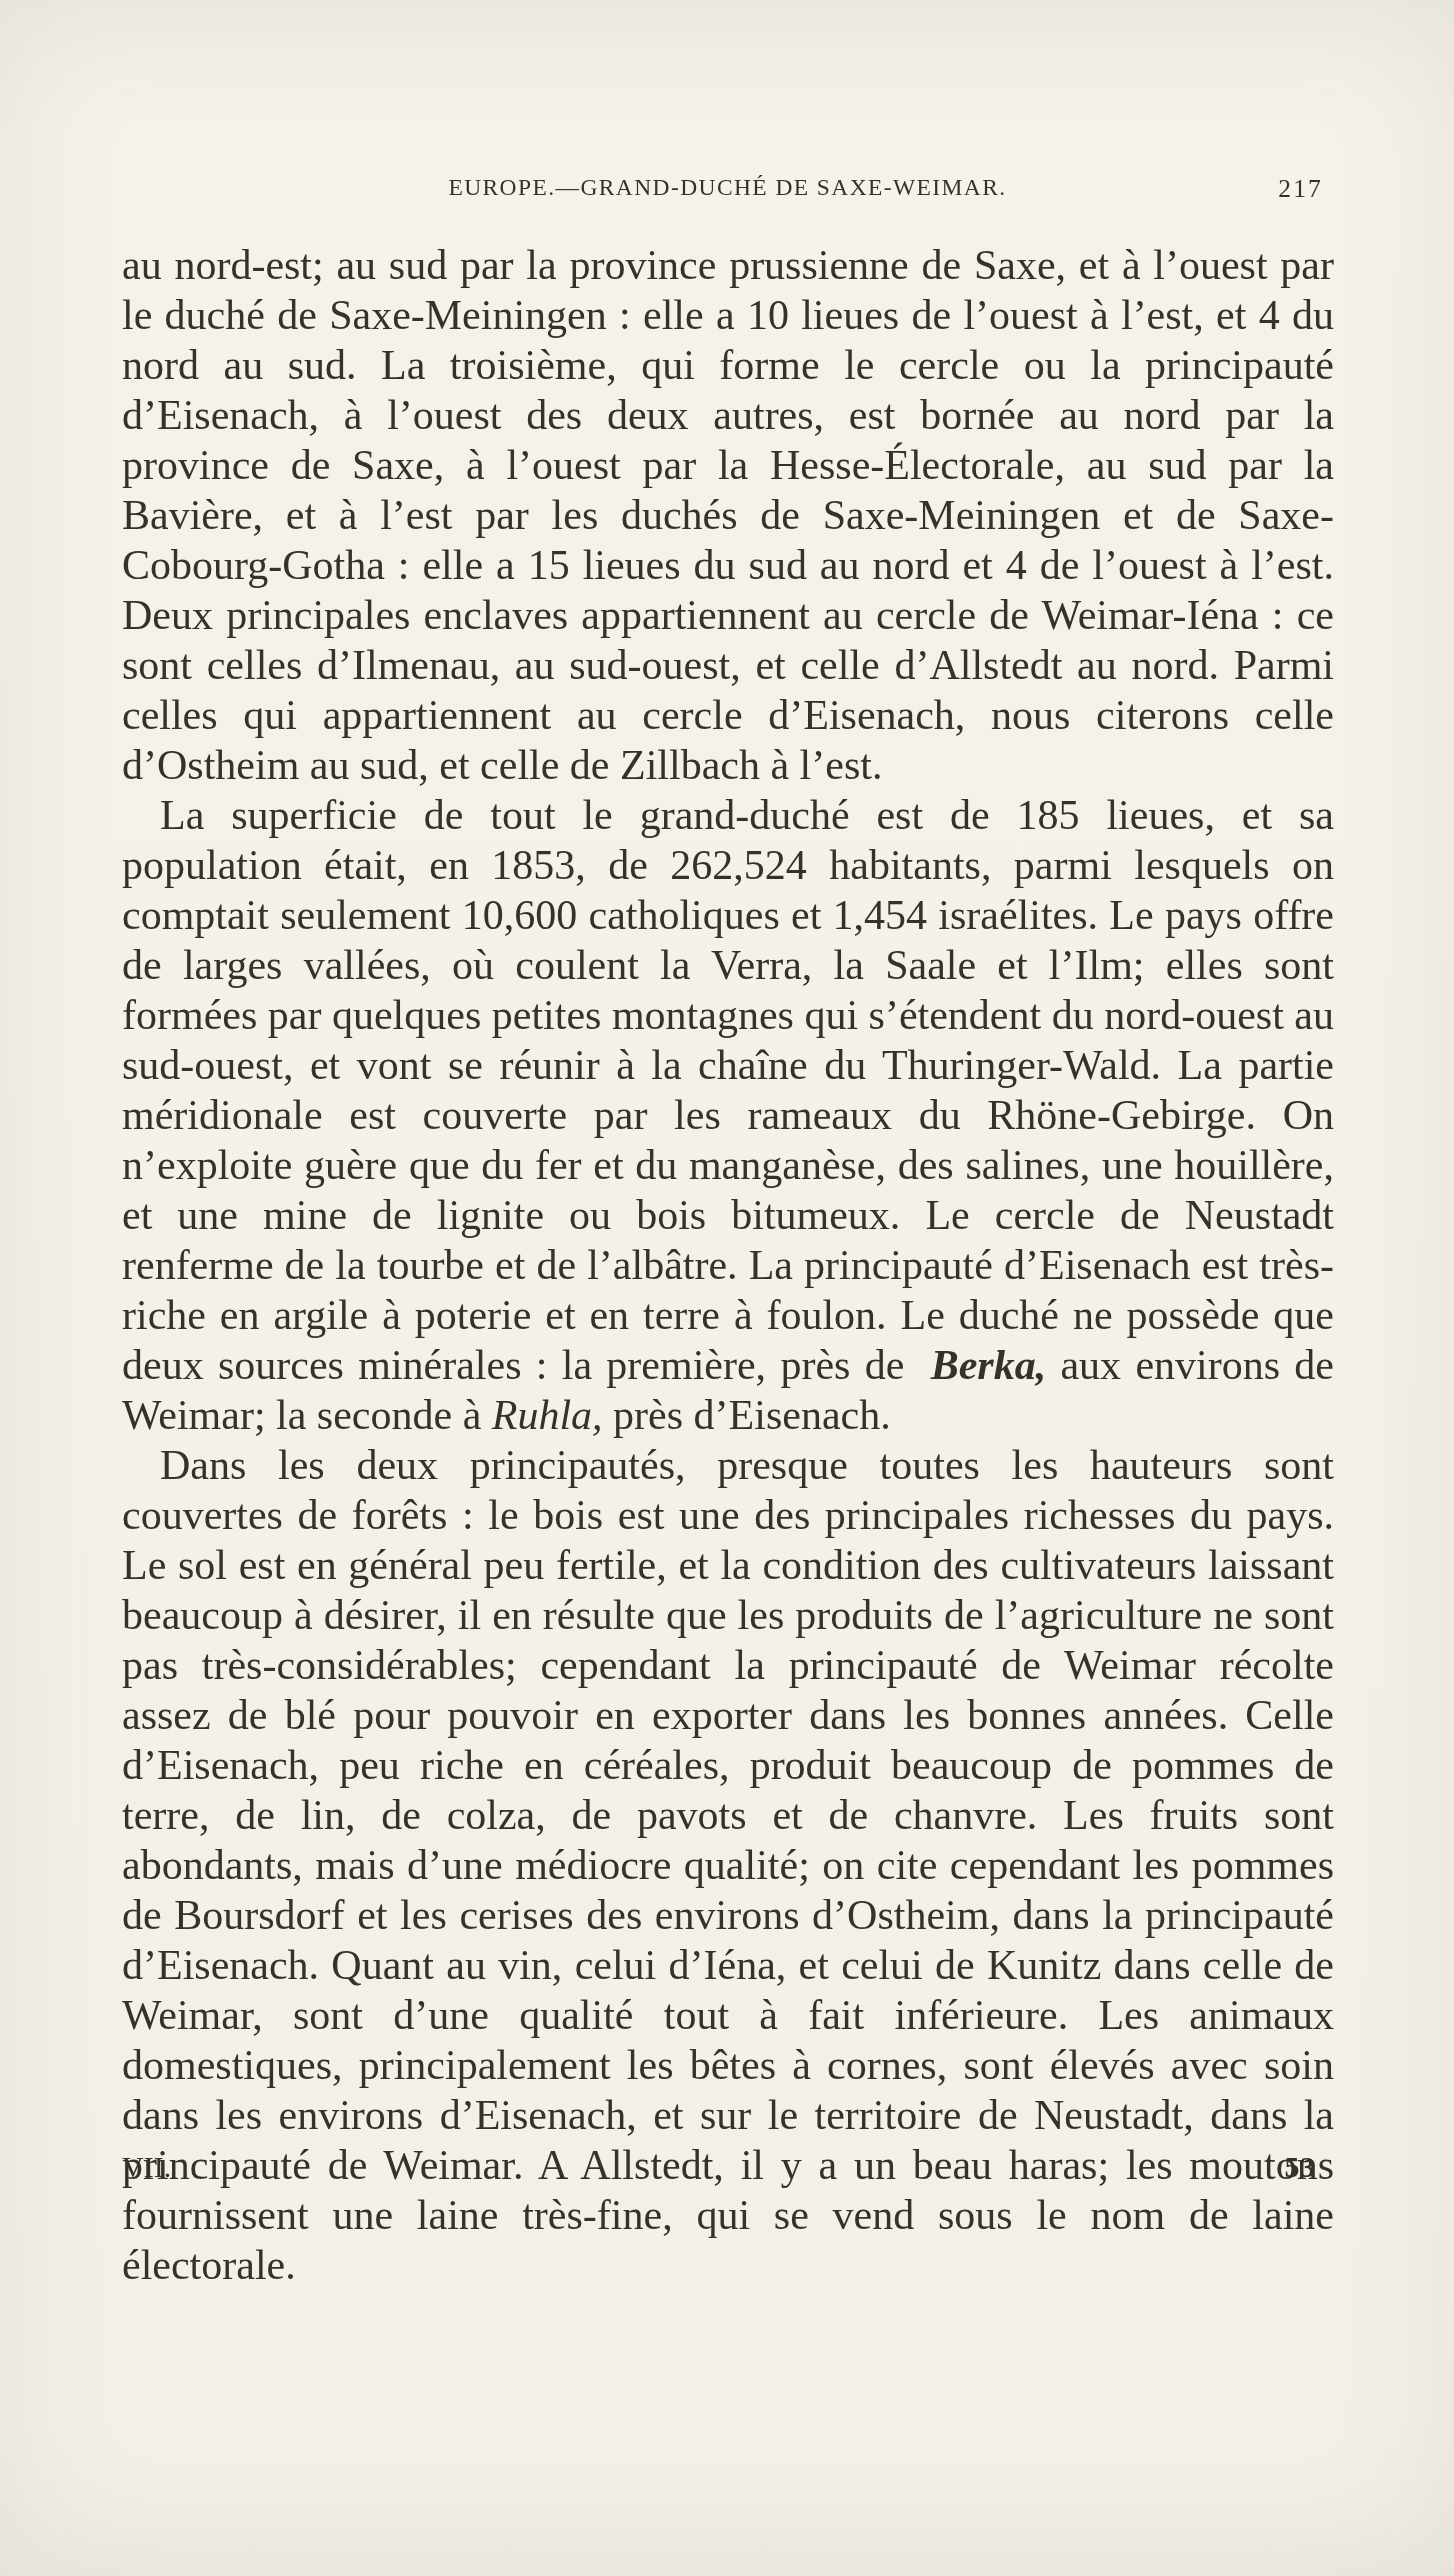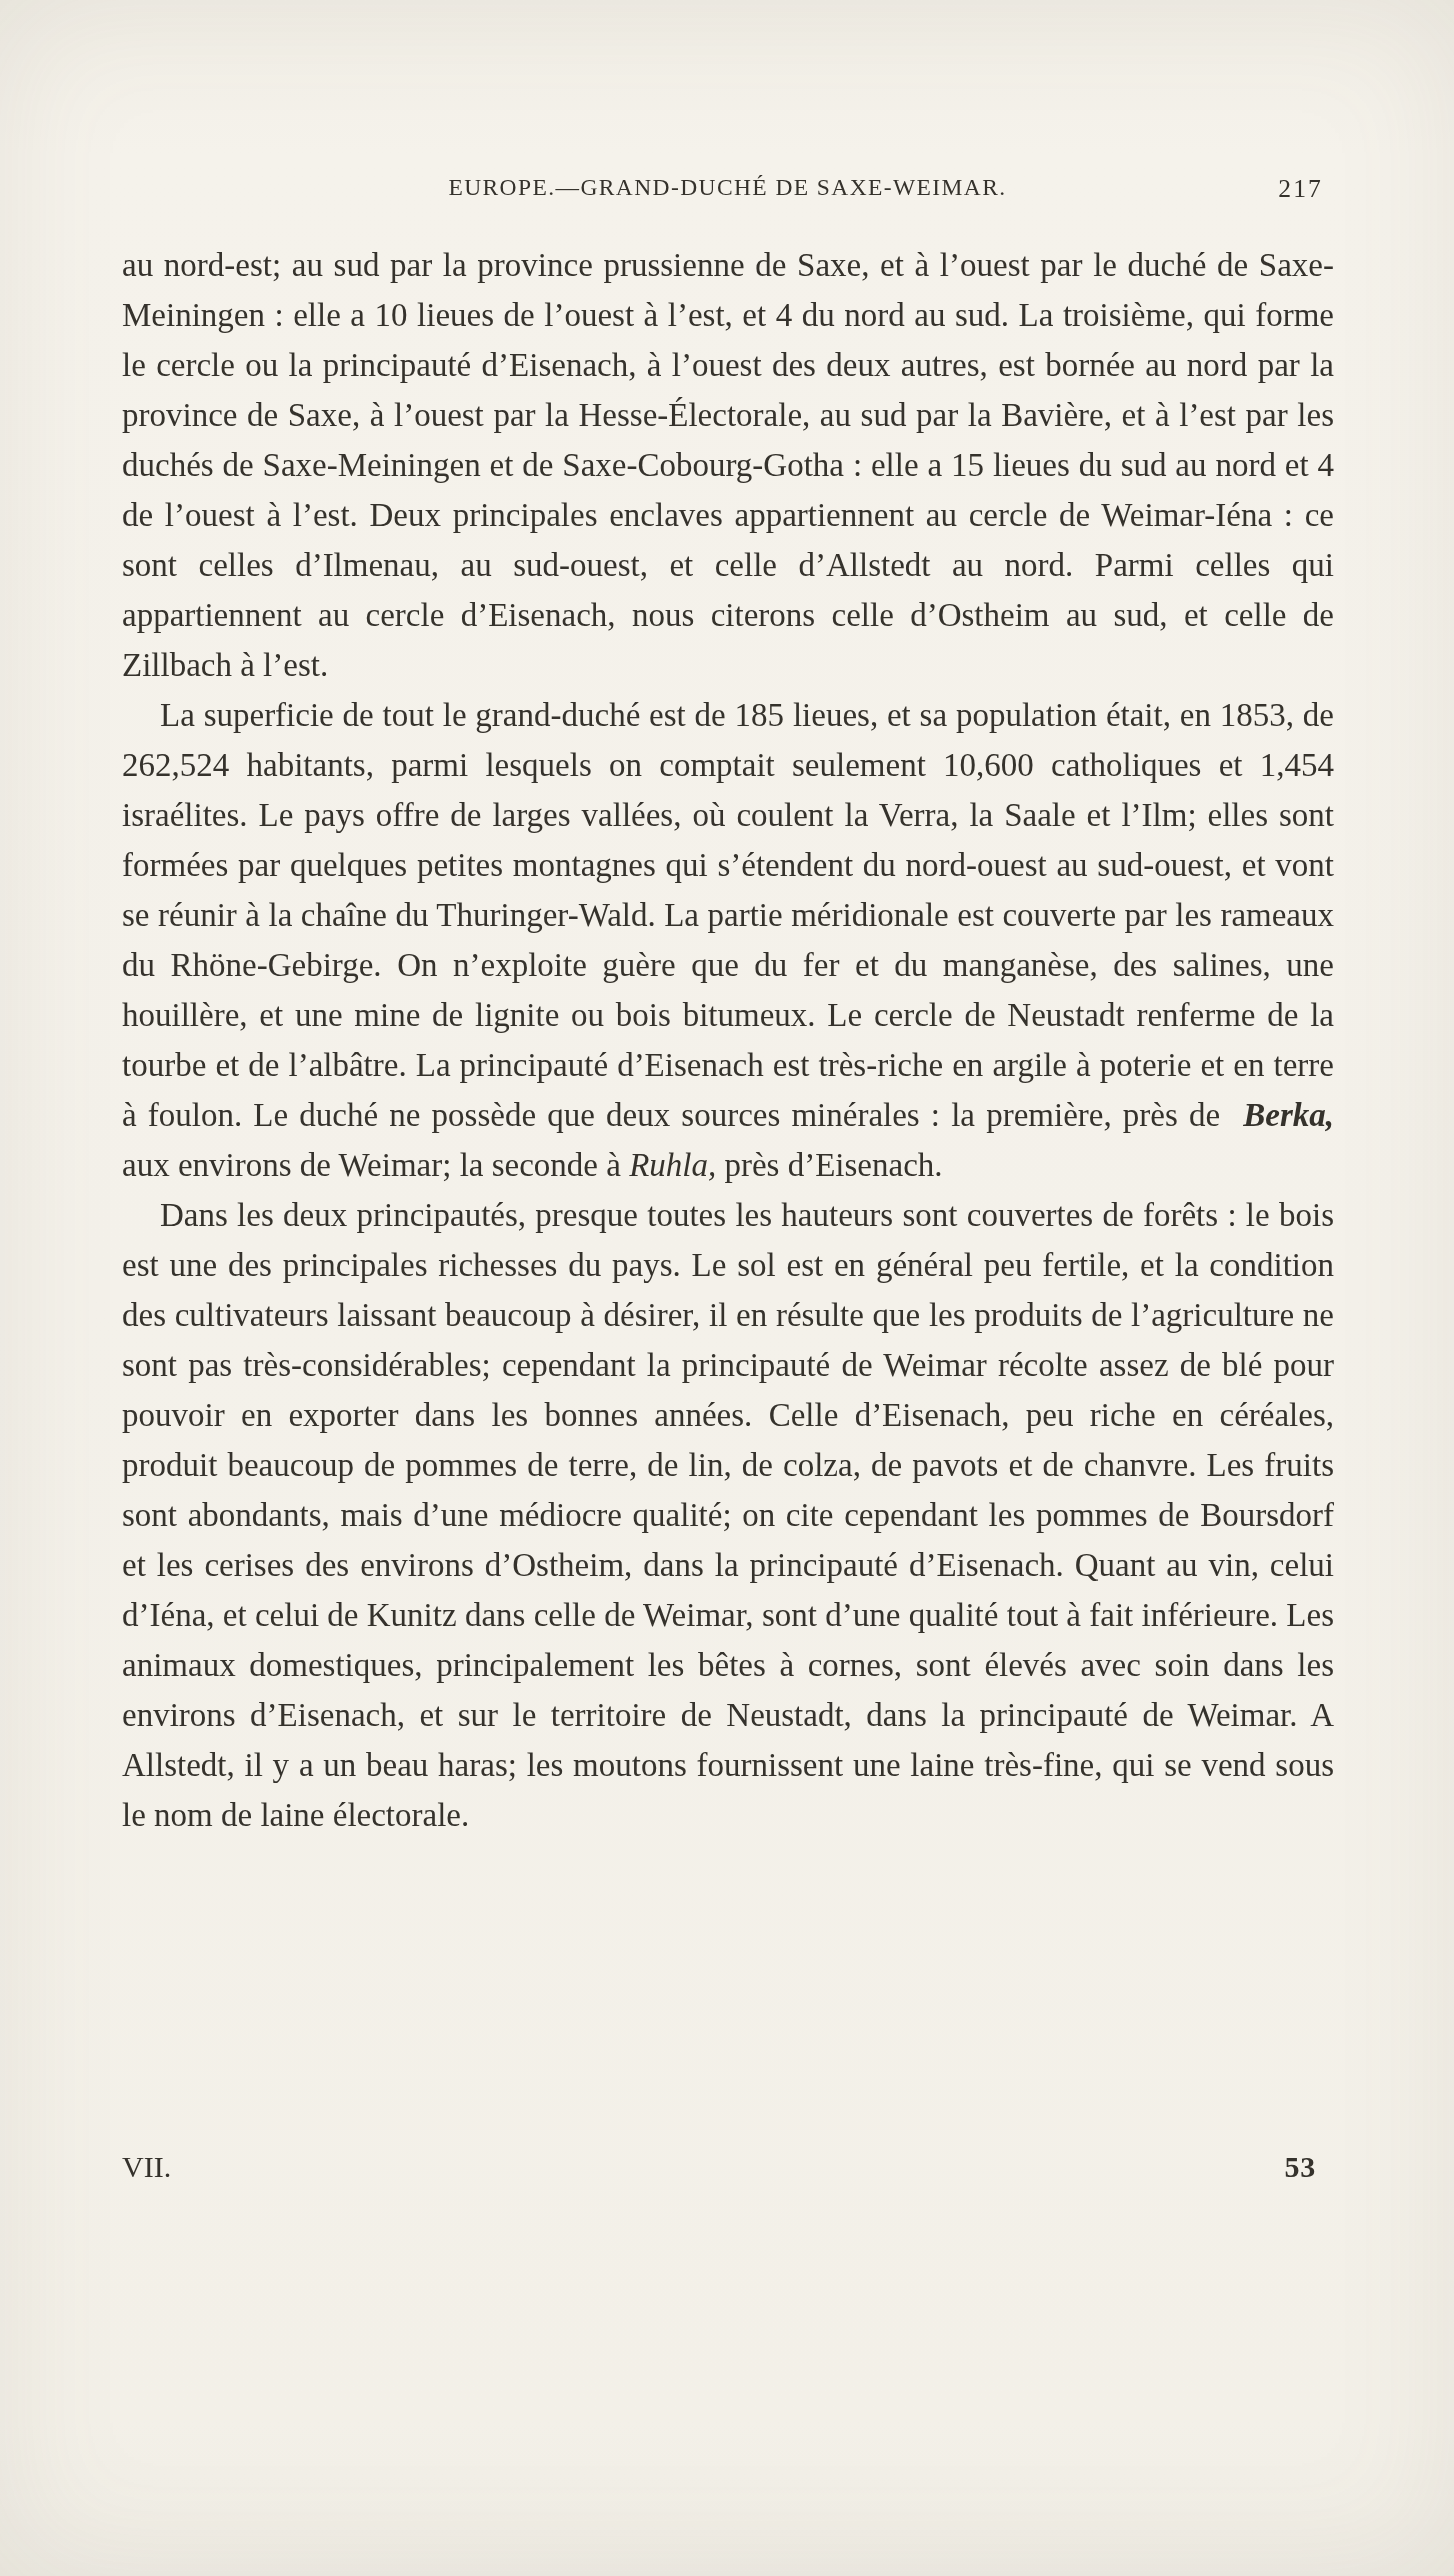--- a/index.html
+++ b/index.html
@@ -41,21 +41,21 @@
     font-size: 25.6px;
     letter-spacing: 2.1px;
     margin-left: 8px;
   }
 
   .body-text {
     position: absolute;
     top: 240px;
     left: 122px;
     right: 121px;
-    font-size: 33px;
+    font-size: 42px;
     line-height: 50px;
     text-align: justify;
   }
   .body-text p { text-indent: 0; }
   .body-text p.indent { text-indent: 38px; }
   .body-text em { font-style: italic; }
   .body-text .b { font-weight: bold; margin-left: 12px; }
 
   .page-footer {
     position: absolute;

